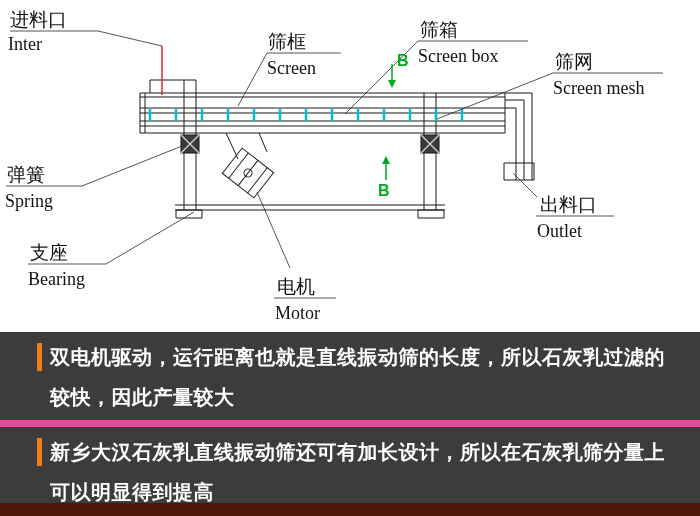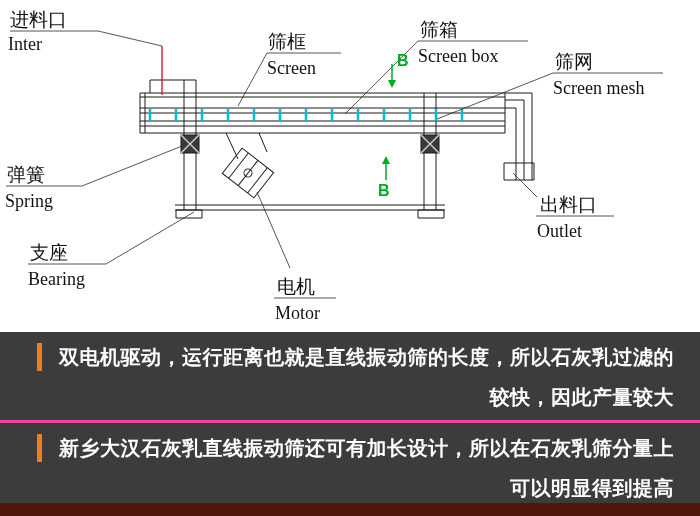--- a/index.html
+++ b/index.html
@@ -12,22 +12,22 @@
   .struct{stroke:#1a1a1a;stroke-width:1;fill:none;}
   .struct-thin{stroke:#2a2a2a;stroke-width:0.8;fill:none;}
   .spring-block{fill:#3a3a3a;stroke:#1a1a1a;}
   .spring-hatch{stroke:#d8d8d8;stroke-width:1.2;}
   text.cn{font-family:"Liberation Serif",serif;font-size:19px;fill:#111111;}
   text.en{font-family:"Liberation Serif",serif;font-size:18px;fill:#111111;}
   text.b-marker{font-family:"Liberation Sans",sans-serif;font-size:16px;font-weight:bold;}
 
   .info-panel{position:absolute;left:0;top:332px;width:700px;height:184px;background:#3c3c3c;}
   .para{position:relative;color:#ffffff;font-size:20px;font-weight:bold;line-height:40px;
-        padding:5px 26px 3px 50px;letter-spacing:0.5px;text-align:right;}
-  .para + .para{border-top:3px solid #ec4899;}
+        padding:5px 26px 3px 50px;letter-spacing:0.5px;}
+  .para + .para{border-top:7px solid #ec4899;}
   .accent-bar{position:absolute;left:37px;top:11px;width:5px;height:28px;background:#ee7f1b;}
   .footer-strip{position:absolute;left:0;bottom:0;width:700px;height:13px;background:#51170d;}
 </style>
 </head>
 <body>
 
 <div class="page">
 
   <div class="diagram">
     <svg width="700" height="332" viewBox="0 0 700 332" xmlns="http://www.w3.org/2000/svg">

